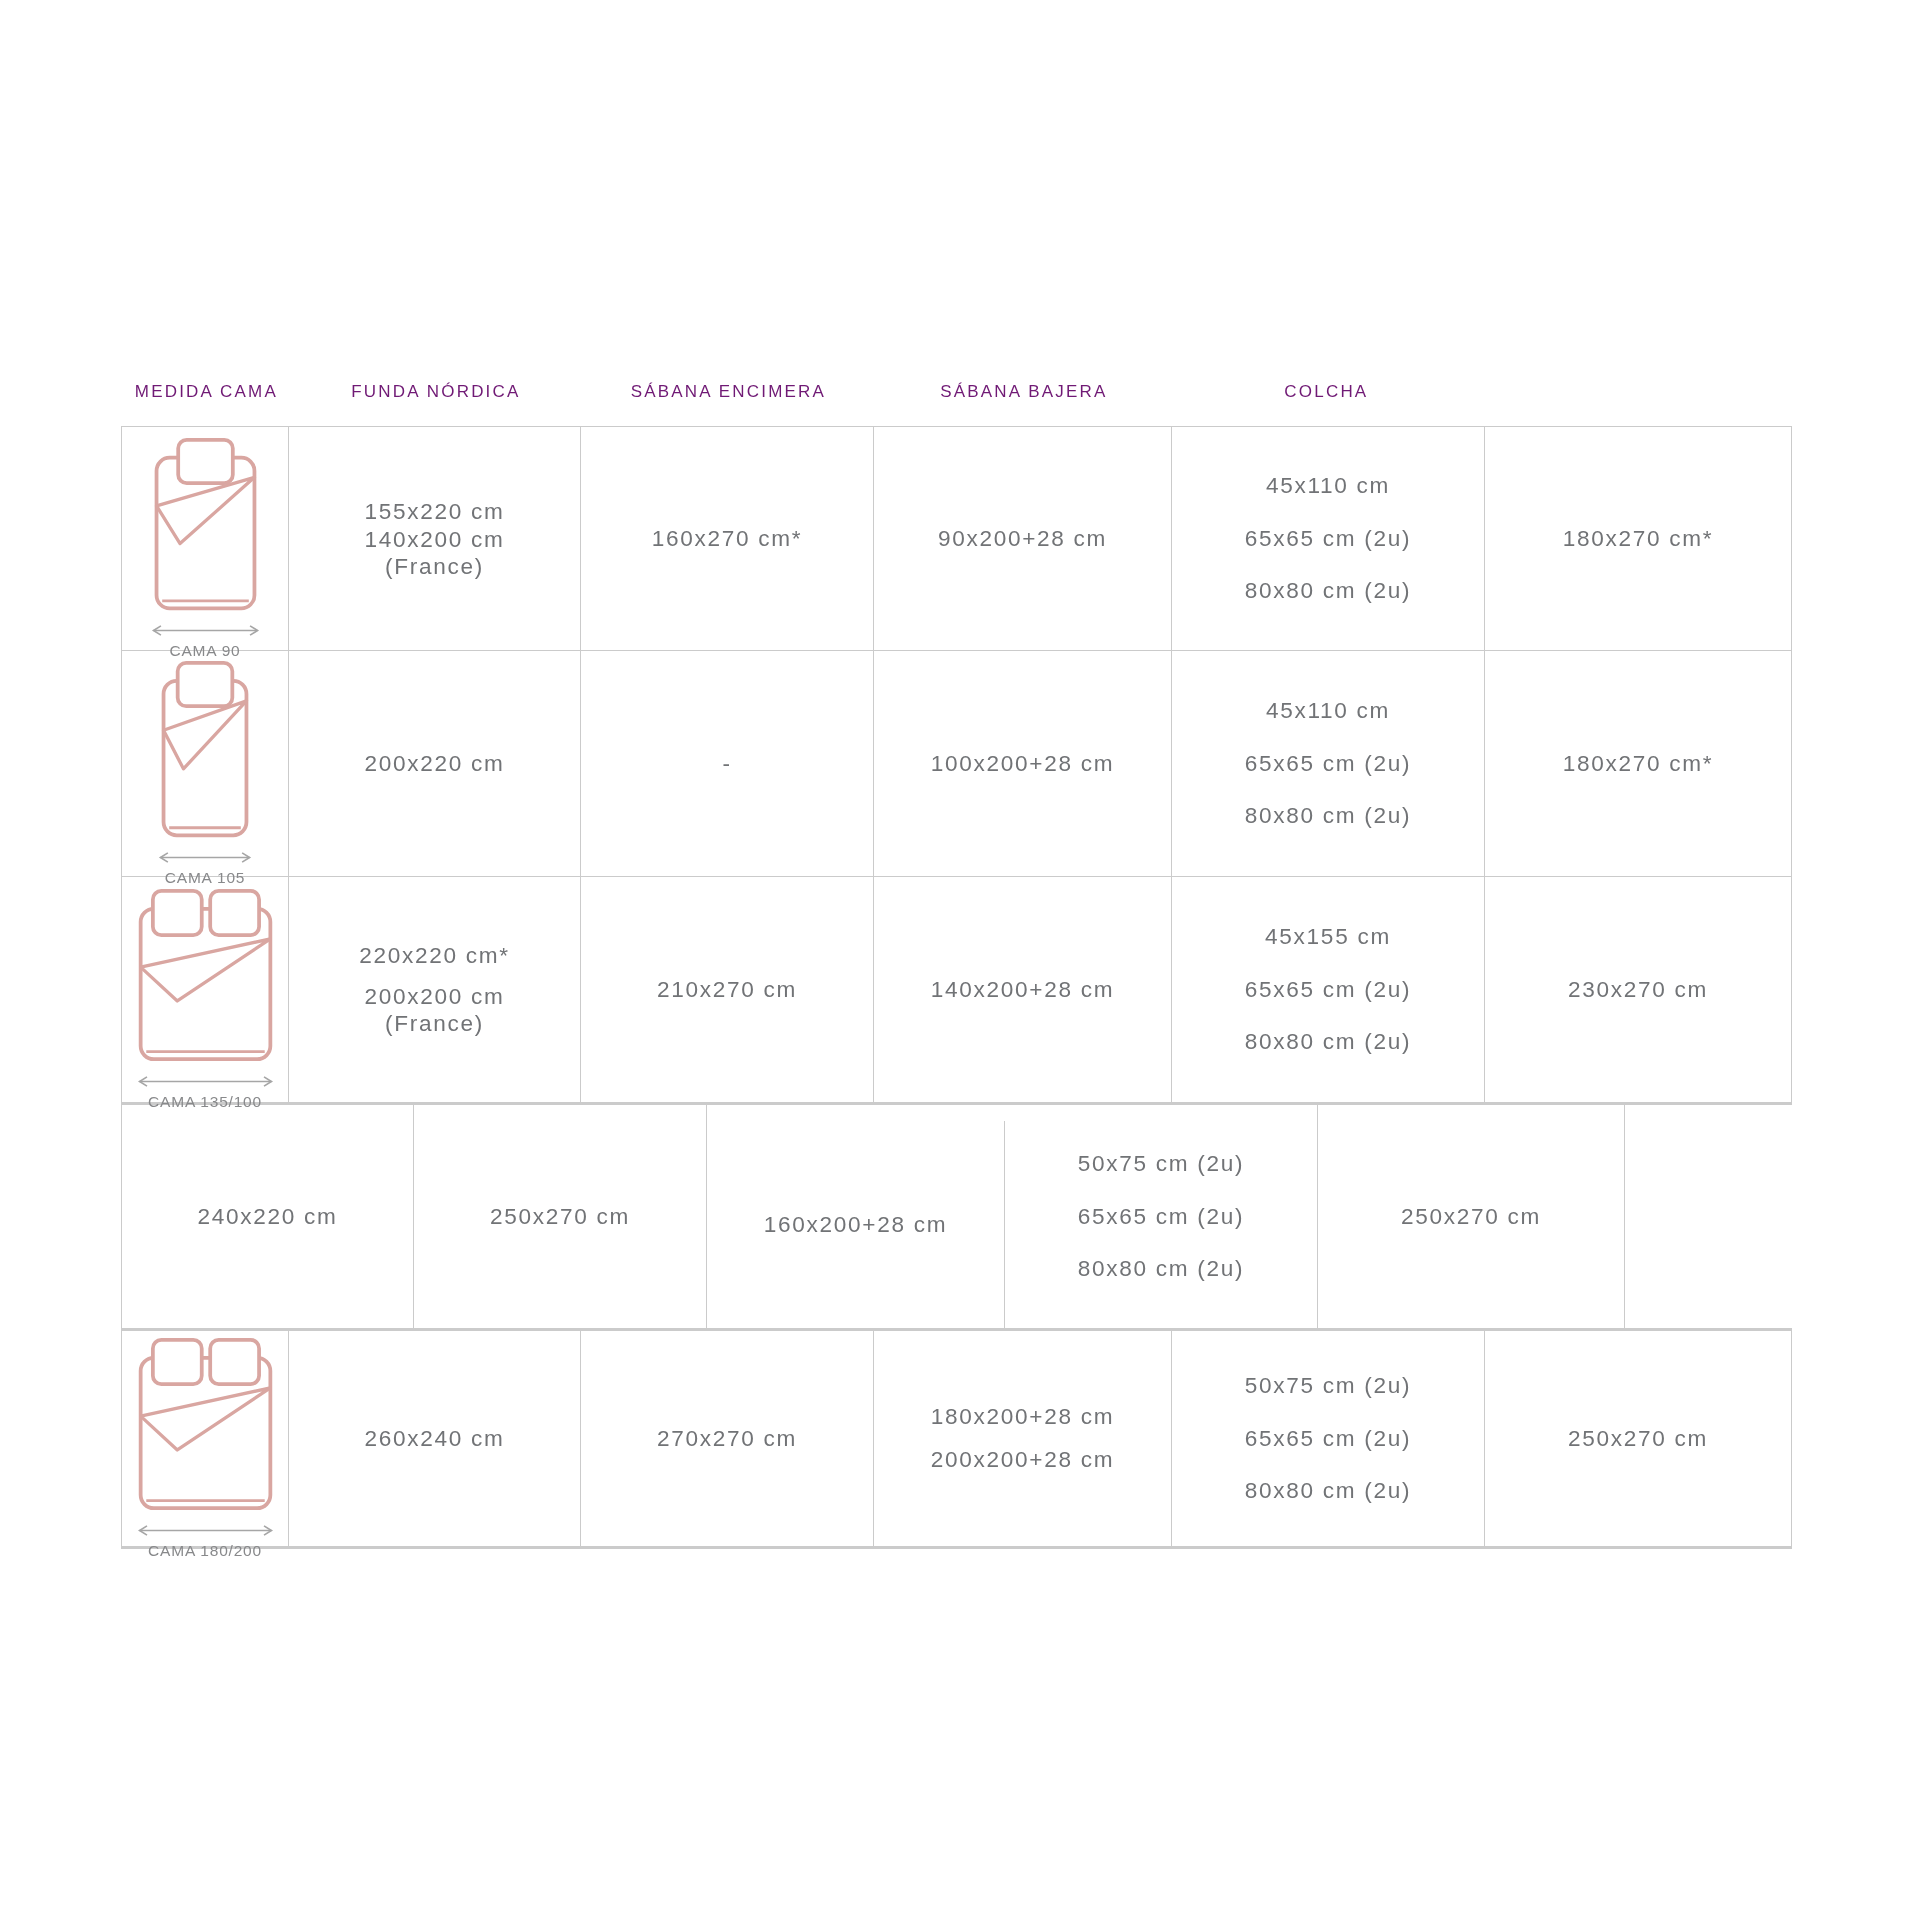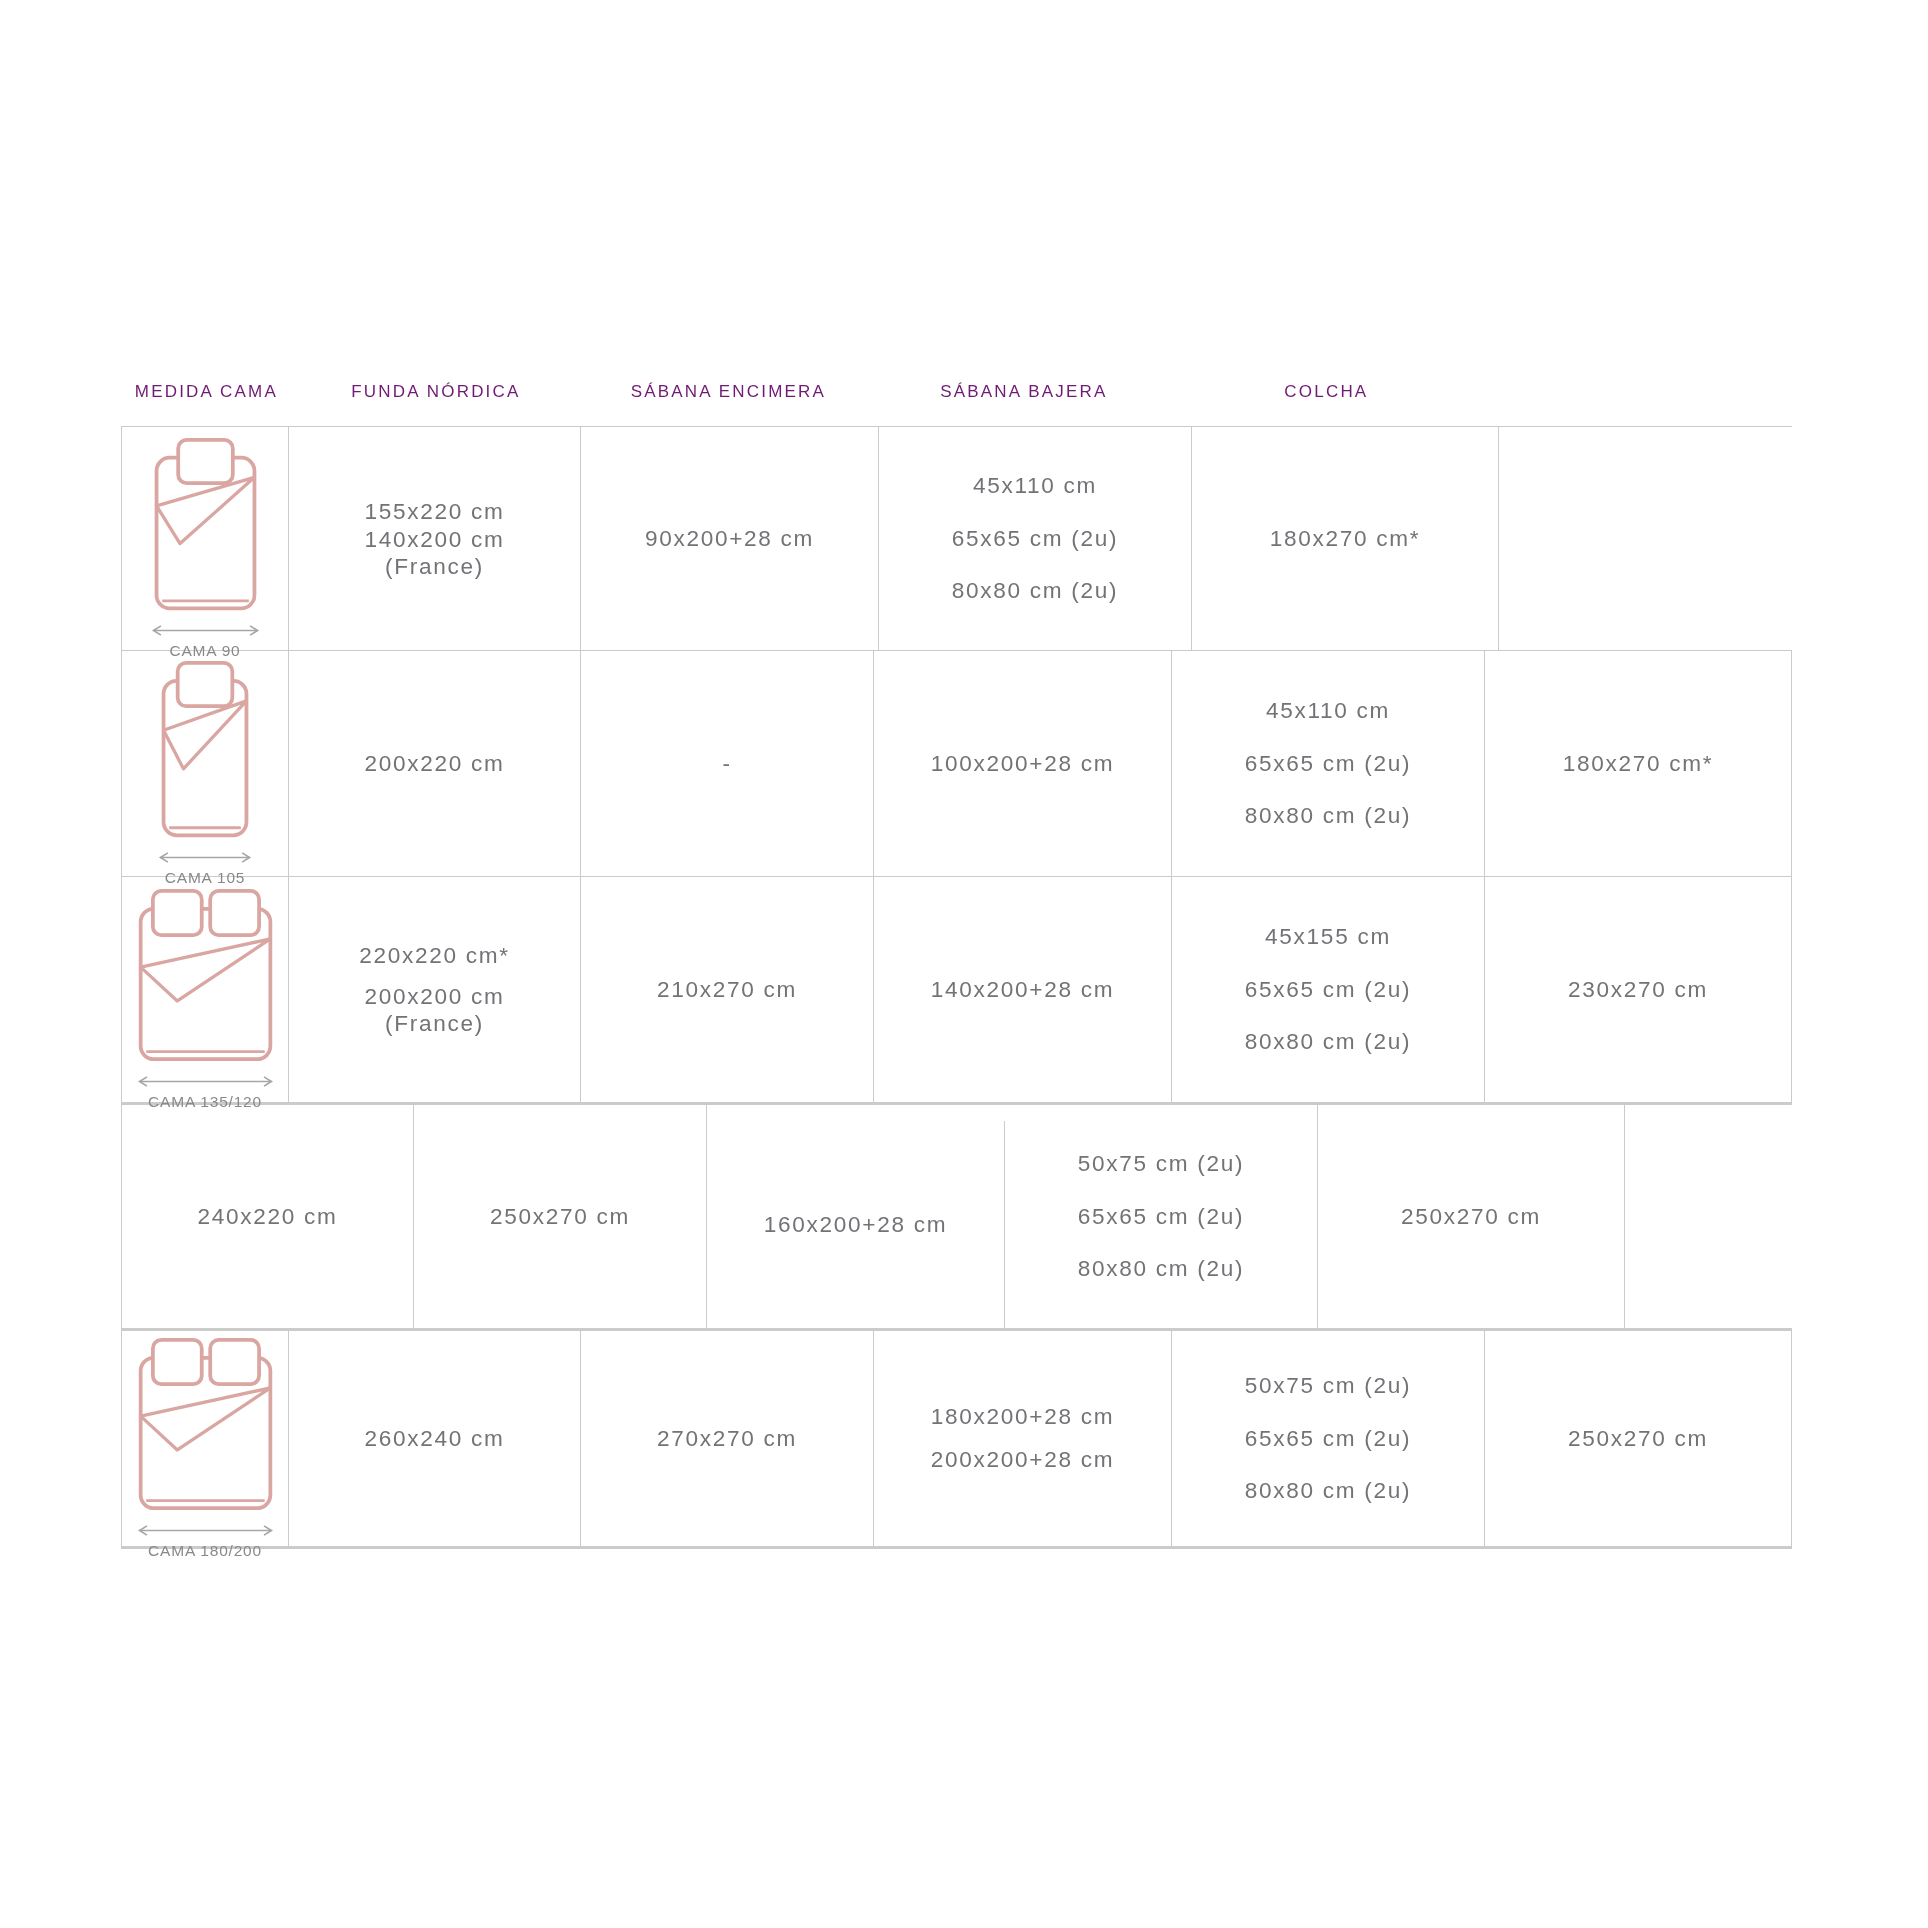--- a/index.html
+++ b/index.html
@@ -68,20 +68,25 @@
         </div>
         <div class="cell" style="width: 292px; ">
           <div class="para">
             <div class="line">155x220 cm</div>
           </div>
           <div class="para">
             <div class="line">140x200 cm</div>
             <div class="line">(France)</div>
           </div>
         </div>
+        <div class="cell" style="width: 293px; row-gap: 24.5px;">
+          <div class="para">
+            <div class="line">160x270 cm*</div>
+          </div>
+        </div>
         <div class="cell" style="width: 298px; row-gap: 15px;">
           <div class="para">
             <div class="line">90x200+28 cm</div>
           </div>
         </div>
         <div class="cell" style="width: 313px; row-gap: 24.5px;">
           <div class="para">
             <div class="line">45x110 cm</div>
           </div>
           <div class="para">
@@ -158,21 +163,21 @@
     <path d="M 144 54 L 6 84 L 45 120 Z" fill="#ffffff" stroke="#d9a6a1" stroke-width="3.5" stroke-linejoin="round"></path>
     <line x1="12" y1="174" x2="138" y2="174" stroke="#d9a6a1" stroke-width="3"></line>
   </svg>
             <div class="arrow-wrap">
               <svg width="139" height="13" viewBox="0 0 148 14">
     <line x1="3" y1="7" x2="145" y2="7" stroke="#a6a6a6" stroke-width="1.8"></line>
     <path d="M11 2 L3 7 L11 12" fill="none" stroke="#a6a6a6" stroke-width="1.8"></path>
     <path d="M137 2 L145 7 L137 12" fill="none" stroke="#a6a6a6" stroke-width="1.8"></path>
   </svg>
             </div>
-            <div class="bed-caption">CAMA 135/120</div>
+            <div class="bed-caption">CAMA 135/100</div>
           </div>
         </div>
         <div class="cell" style="width: 292px; row-gap: 13px;">
           <div class="para">
             <div class="line">220x220 cm*</div>
           </div>
           <div class="para">
             <div class="line">200x200 cm</div>
             <div class="line">(France)</div>
           </div>

